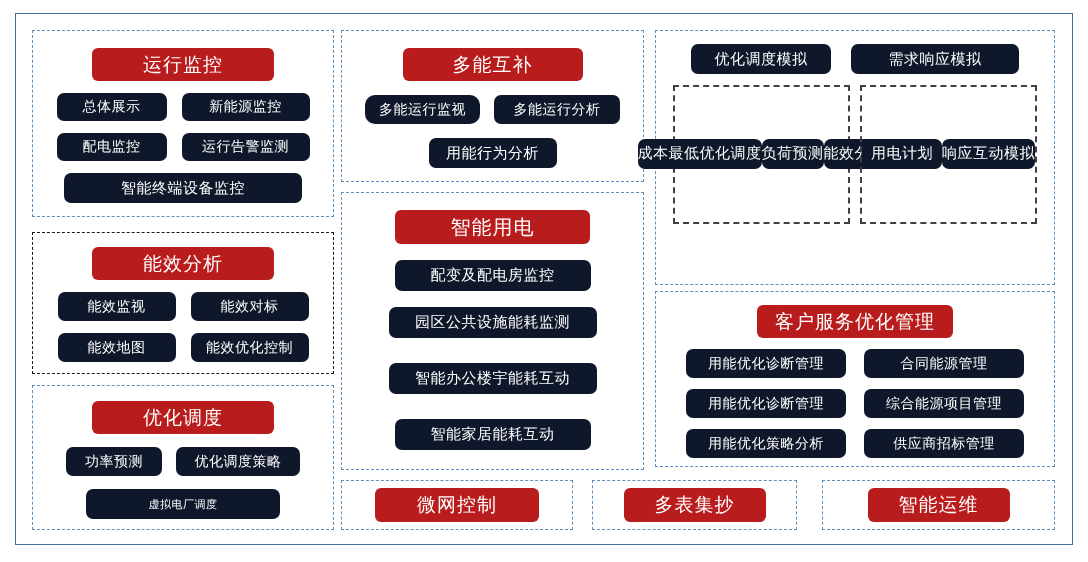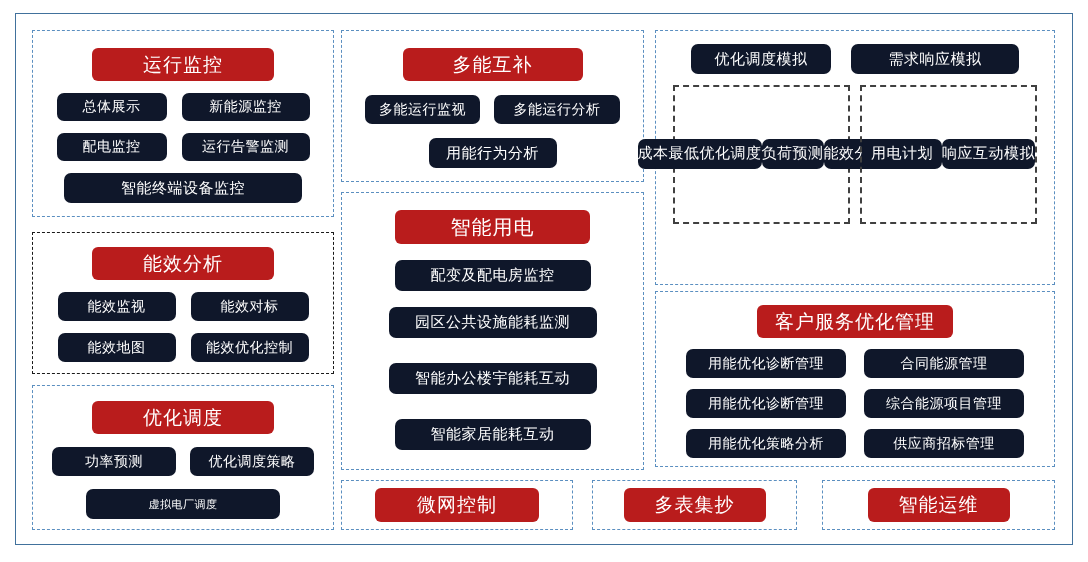--- a/index.html
+++ b/index.html
@@ -80,30 +80,30 @@
   #p-nxfx{ left:32px; top:232px; width:302px; height:142px; }
   #p-nxfx .head{ width:182px;height:33px;font-size:19px;margin-top:14px; }
   #p-nxfx .row{ margin-top:12px; gap:15px; }
   #p-nxfx .pill{ width:118px;height:29px;font-size:14px; }
 
   
   #p-yhdd{ left:32px; top:385px; width:302px; height:145px; }
   #p-yhdd .head{ width:182px;height:33px;font-size:19px;margin-top:15px; }
   #p-yhdd .row{ margin-top:13px; gap:14px; }
   #p-yhdd .pill{ height:29px;font-size:14px; }
-  #p-yhdd .w1{ width:124px; }
+  #p-yhdd .w1{ width:96px; }
   #p-yhdd .w2{ width:124px; }
   #p-yhdd .wide{ width:194px;height:30px;font-size:11px; }
 
   
   #p-dnhb{ left:341px; top:30px; width:303px; height:152px; }
   #p-dnhb .head{ width:180px;height:33px;font-size:19px;margin-top:17px; }
   #p-dnhb .row{ margin-top:14px; gap:14px; }
   #p-dnhb .pill{ height:29px;font-size:14px; }
-  #p-dnhb .w1{ width:115px; }
+  #p-dnhb .w1{ width:115px;border-radius:10px; }
   #p-dnhb .w2{ width:126px; }
   #p-dnhb .wide{ width:128px;height:30px;font-size:15px; }
 
   
   #p-znyd{ left:341px; top:192px; width:303px; height:278px; }
   #p-znyd .head{ width:195px;height:34px;font-size:20px;margin-top:17px; }
   #p-znyd .pill{ width:196px;height:31px;font-size:15px;margin-top:16px; }
   #p-znyd .pill.big{ width:208px; }
   #p-znyd .pill.gap{ margin-top:25px; }
 

